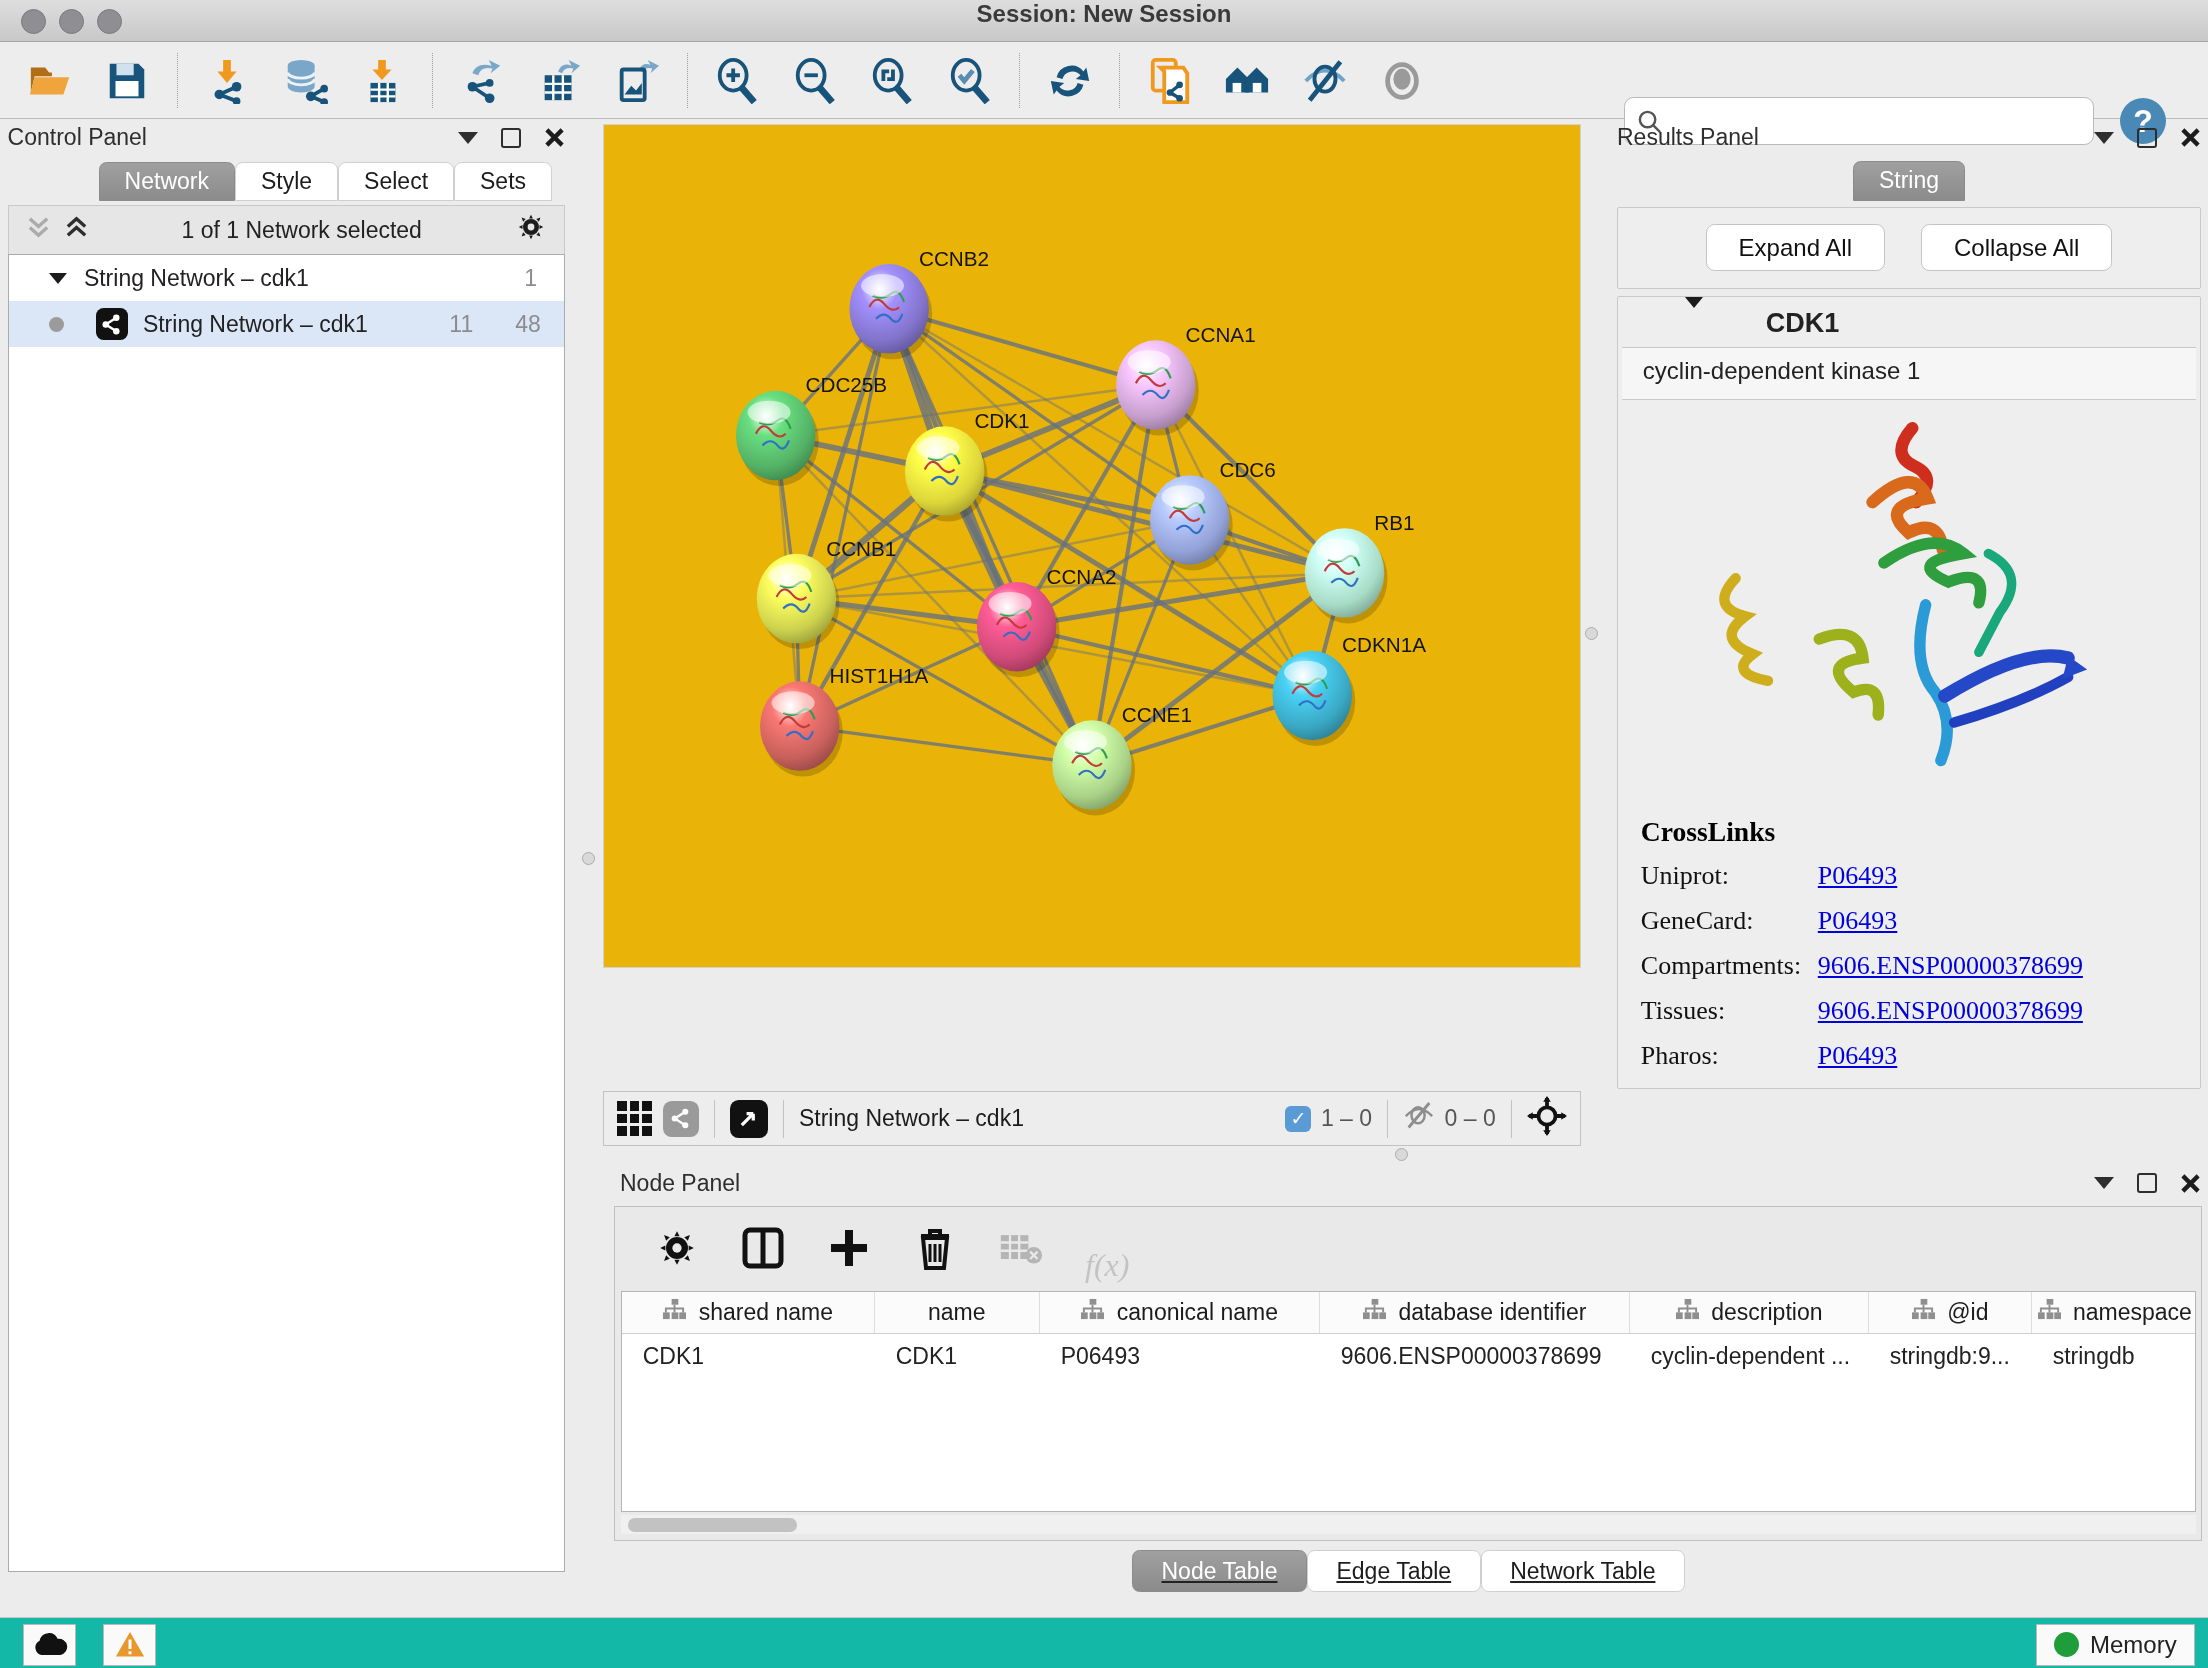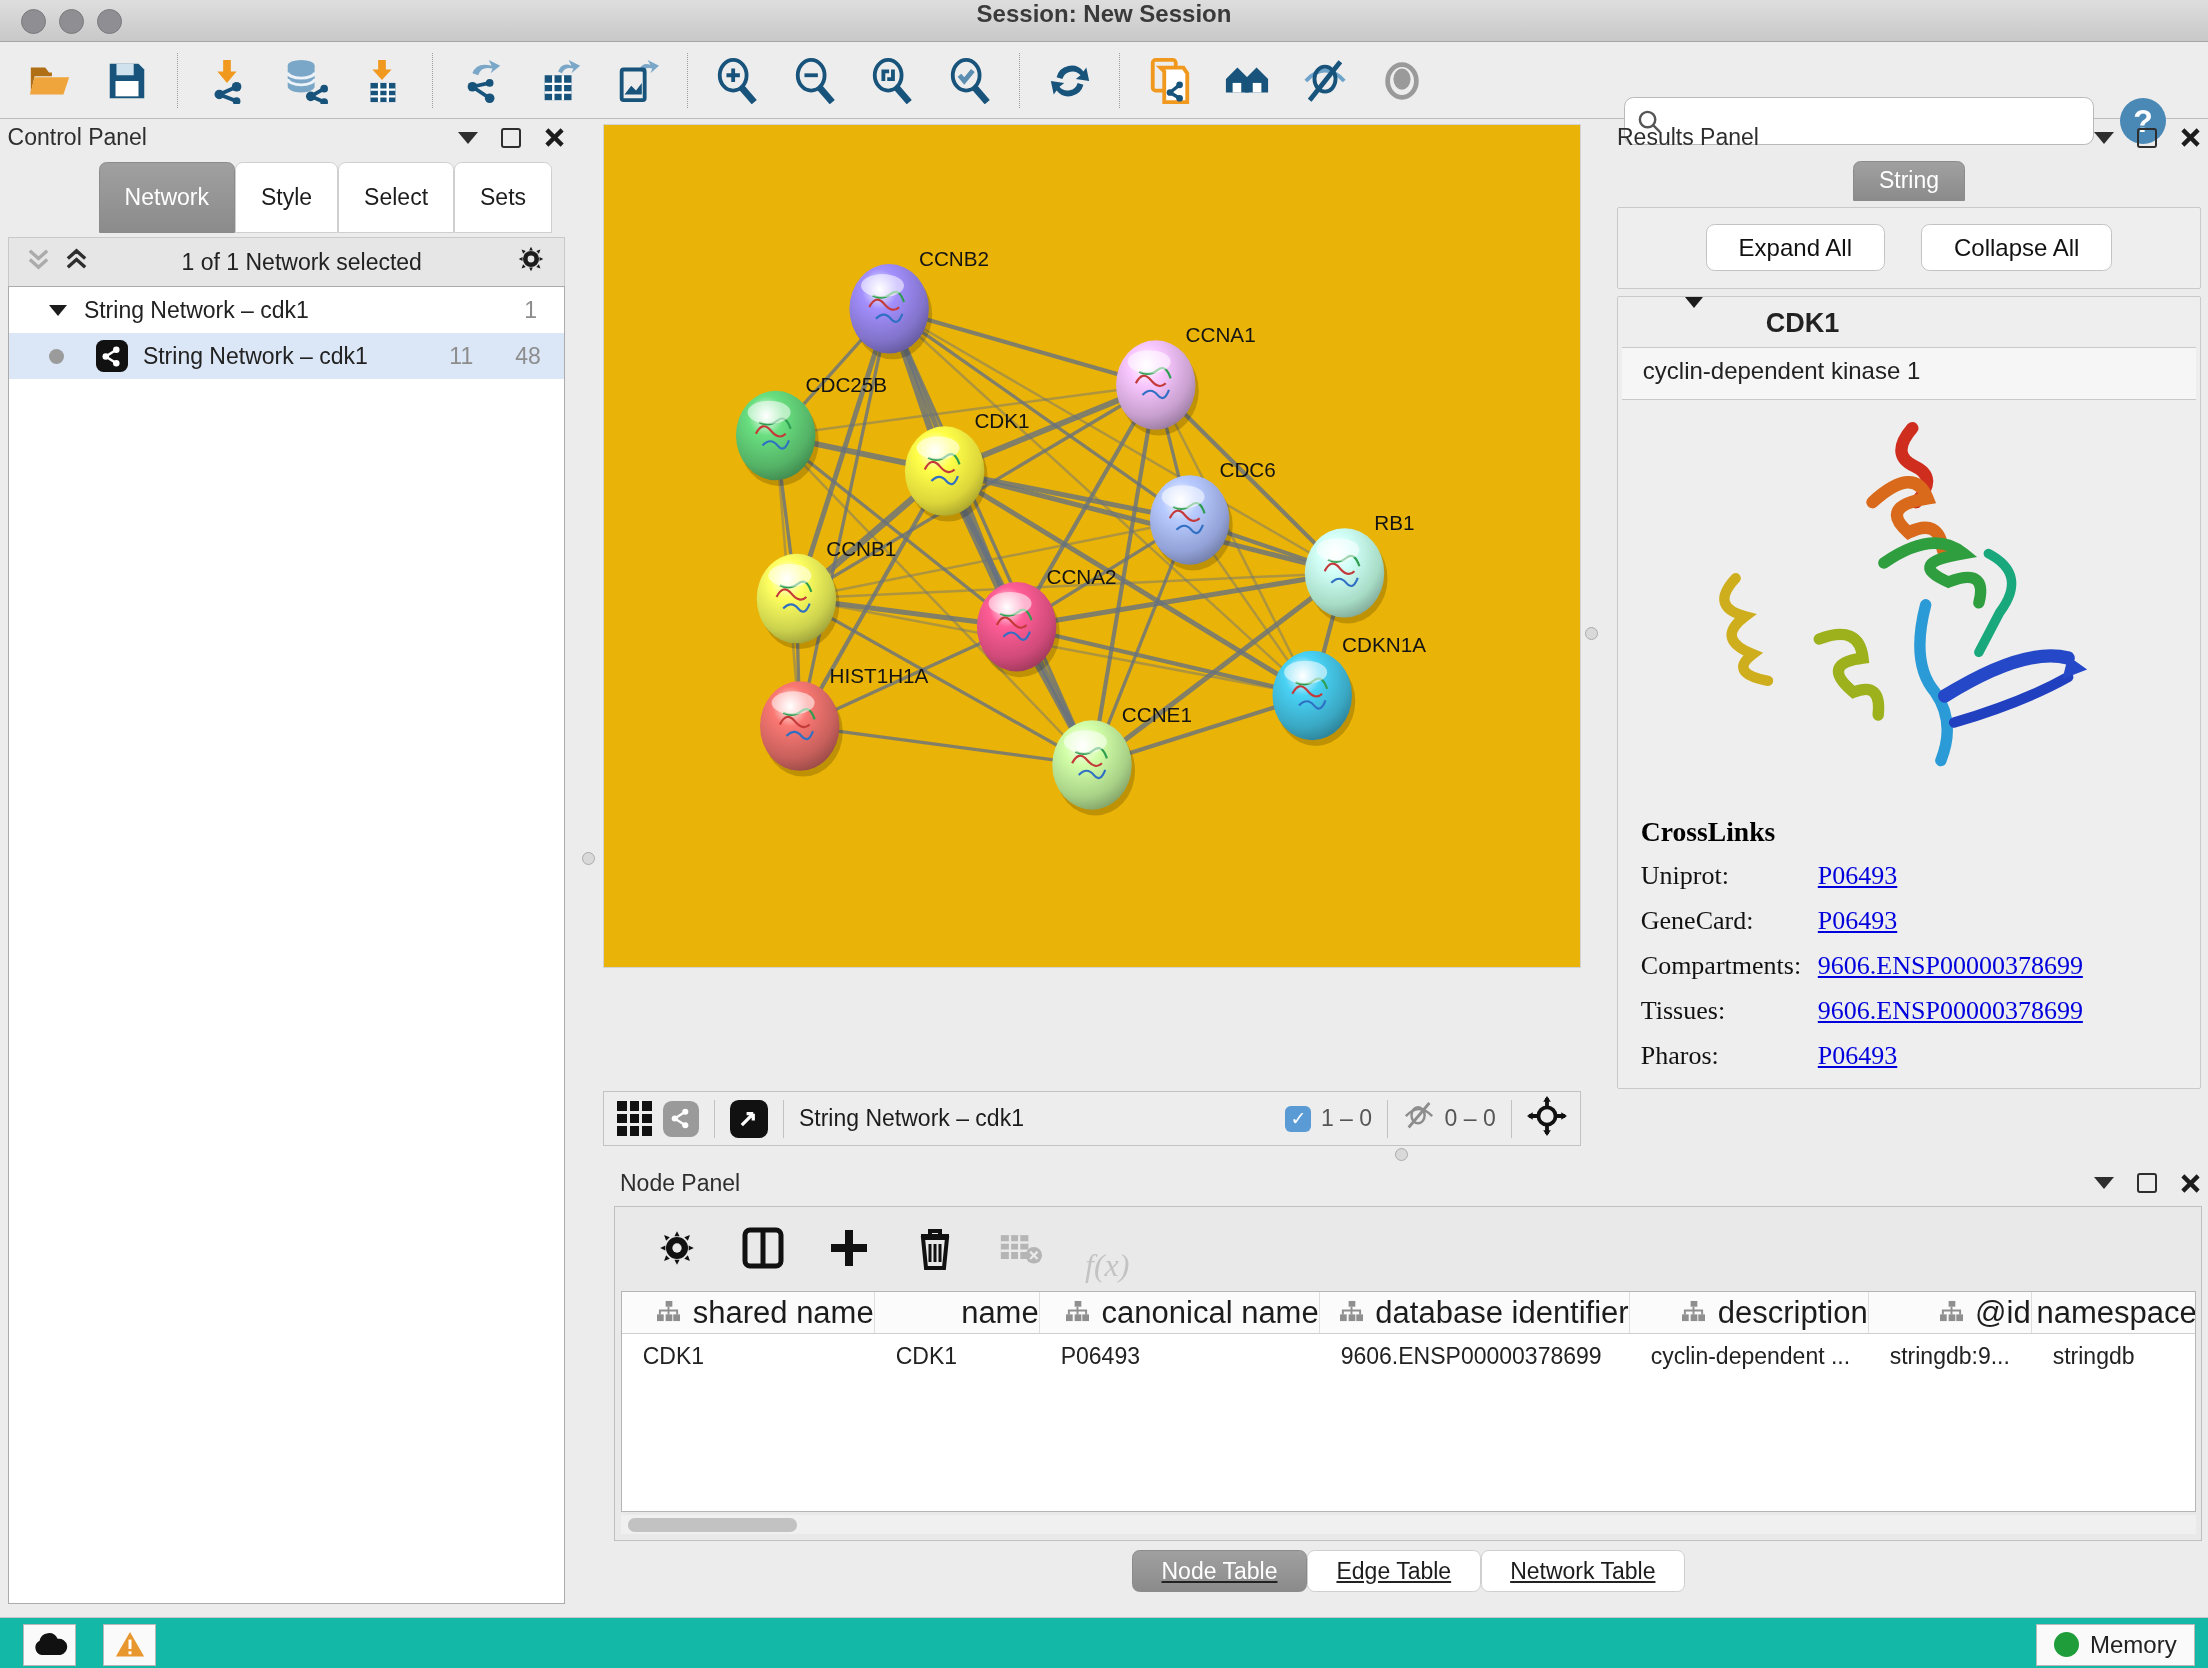--- a/index.html
+++ b/index.html
@@ -31,21 +31,21 @@
 
   
   .panel-head { display:flex; align-items:center; font-size:23px; color:#2e2e2e; }
   .panel-head .spacer { flex:1; }
   .ph-ic { display:flex; align-items:center; margin-left:23px; }
   .caret-down { width:0; height:0; border-left:10.5px solid transparent; border-right:10.5px solid transparent; border-top:12.4px solid #2e2e2e; }
   .float-box { width:20px; height:20px; border:2.9px solid #2e2e2e; border-radius:2.9px; }
 
   
   .tabstrip { display:flex; }
-  .tab { font-size:23px; padding:21px 25px; background:#fff; border:1px solid #cfcfcf;
+  .tab { font-size:23px; padding:5px 25px; background:#fff; border:1px solid #cfcfcf;
     border-radius:7.6px 7.6px 0 0; color:#1c1c1c; text-align:center; }
   .tab.sel { background:linear-gradient(#a0a0a0,#8b8b8b); color:#fff; border-color:#8b8b8b; }
 
   
   #control-panel { left:7.6px; top:124px; width:557px; height:1453px; }
   #cp-tabs { margin:11.4px 0 0 91px; }
   #cp-sub { margin-top:3.8px; background:#e6e6e6; border:1px solid #c9c9c9; border-bottom:none;
     height:49px; display:flex; align-items:center; padding:0 17px; font-size:23px; }
   #cp-tree { background:#fff; border:1px solid #ababab; height:1318px; }
   .tree-row { height:46px; display:flex; align-items:center; font-size:23px; padding:0 13.3px; }
@@ -94,21 +94,21 @@
 
   
   #table-panel-head { left:620px; top:1166px; width:1581px; height:34px; }
   #table-panel-box { left:614px; top:1206px; width:1588px; height:335px; background:#e9e9e9; border:1px solid #c0c0c0; }
   #tp-toolbar { height:82px; display:flex; align-items:center; gap:42px; padding-left:40px; }
   #tp-toolbar .tbtn { width:44px; height:44px; }
   .dim { opacity:.42; }
   .fx { font-family:"Liberation Serif", serif; font-style:italic; font-size:32px; color:#8f8f8f;margin-top:34px; }
   #tp-table { position:absolute; left:5.7px; top:84px; width:1575px; height:221px; background:#fff; border:1px solid #b5b5b5; overflow:hidden; }
   .t-head { display:flex; height:42px; border-bottom:1px solid #cfcfcf; background:#fbfbfb; }
-  .t-col { display:flex; align-items:center; justify-content:flex-end; gap:11.4px; font-size:31px; color:#1c1c1c;
+  .t-col { display:flex; align-items:center; justify-content:center; gap:11.4px; font-size:23px; color:#1c1c1c;
     border-right:1px solid #dedede; overflow:hidden; white-space:nowrap; flex:none; }
   .t-row { display:flex; height:44px; }
   .t-cell { font-size:23px; display:flex; align-items:center; padding-left:21px; overflow:hidden; white-space:nowrap; flex:none; }
   #tp-hscroll { position:absolute; left:5.7px; bottom:5.7px; width:1575px; height:19px; background:#f0f0f0; }
   #tp-hscroll .handle { position:absolute; left:7.6px; top:2.9px; width:169px; height:13.3px; background:#c2c2c2; border-radius:6.7px; }
   #tp-tabs { left:1132px; top:1550px;text-decoration:underline; }
   #tp-tabs .tab { border-radius:7.6px; padding:6.7px 28.5px; }
 
   
   #bottom-bar { left:0; top:1617px; width:2208px; height:51px; background:#14b8a6; border-top:1px solid #c6c6c6; }

